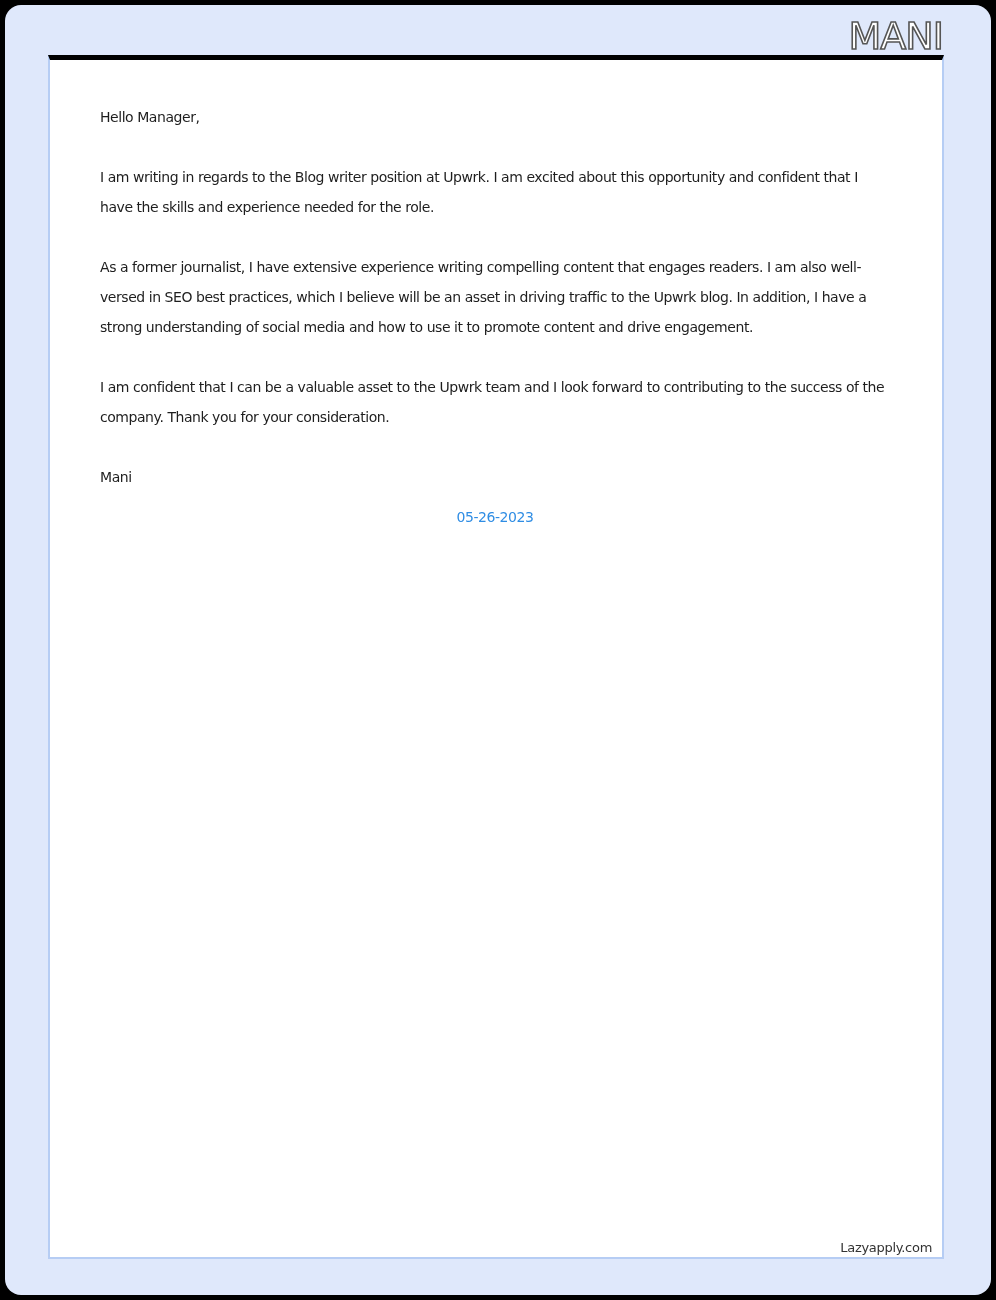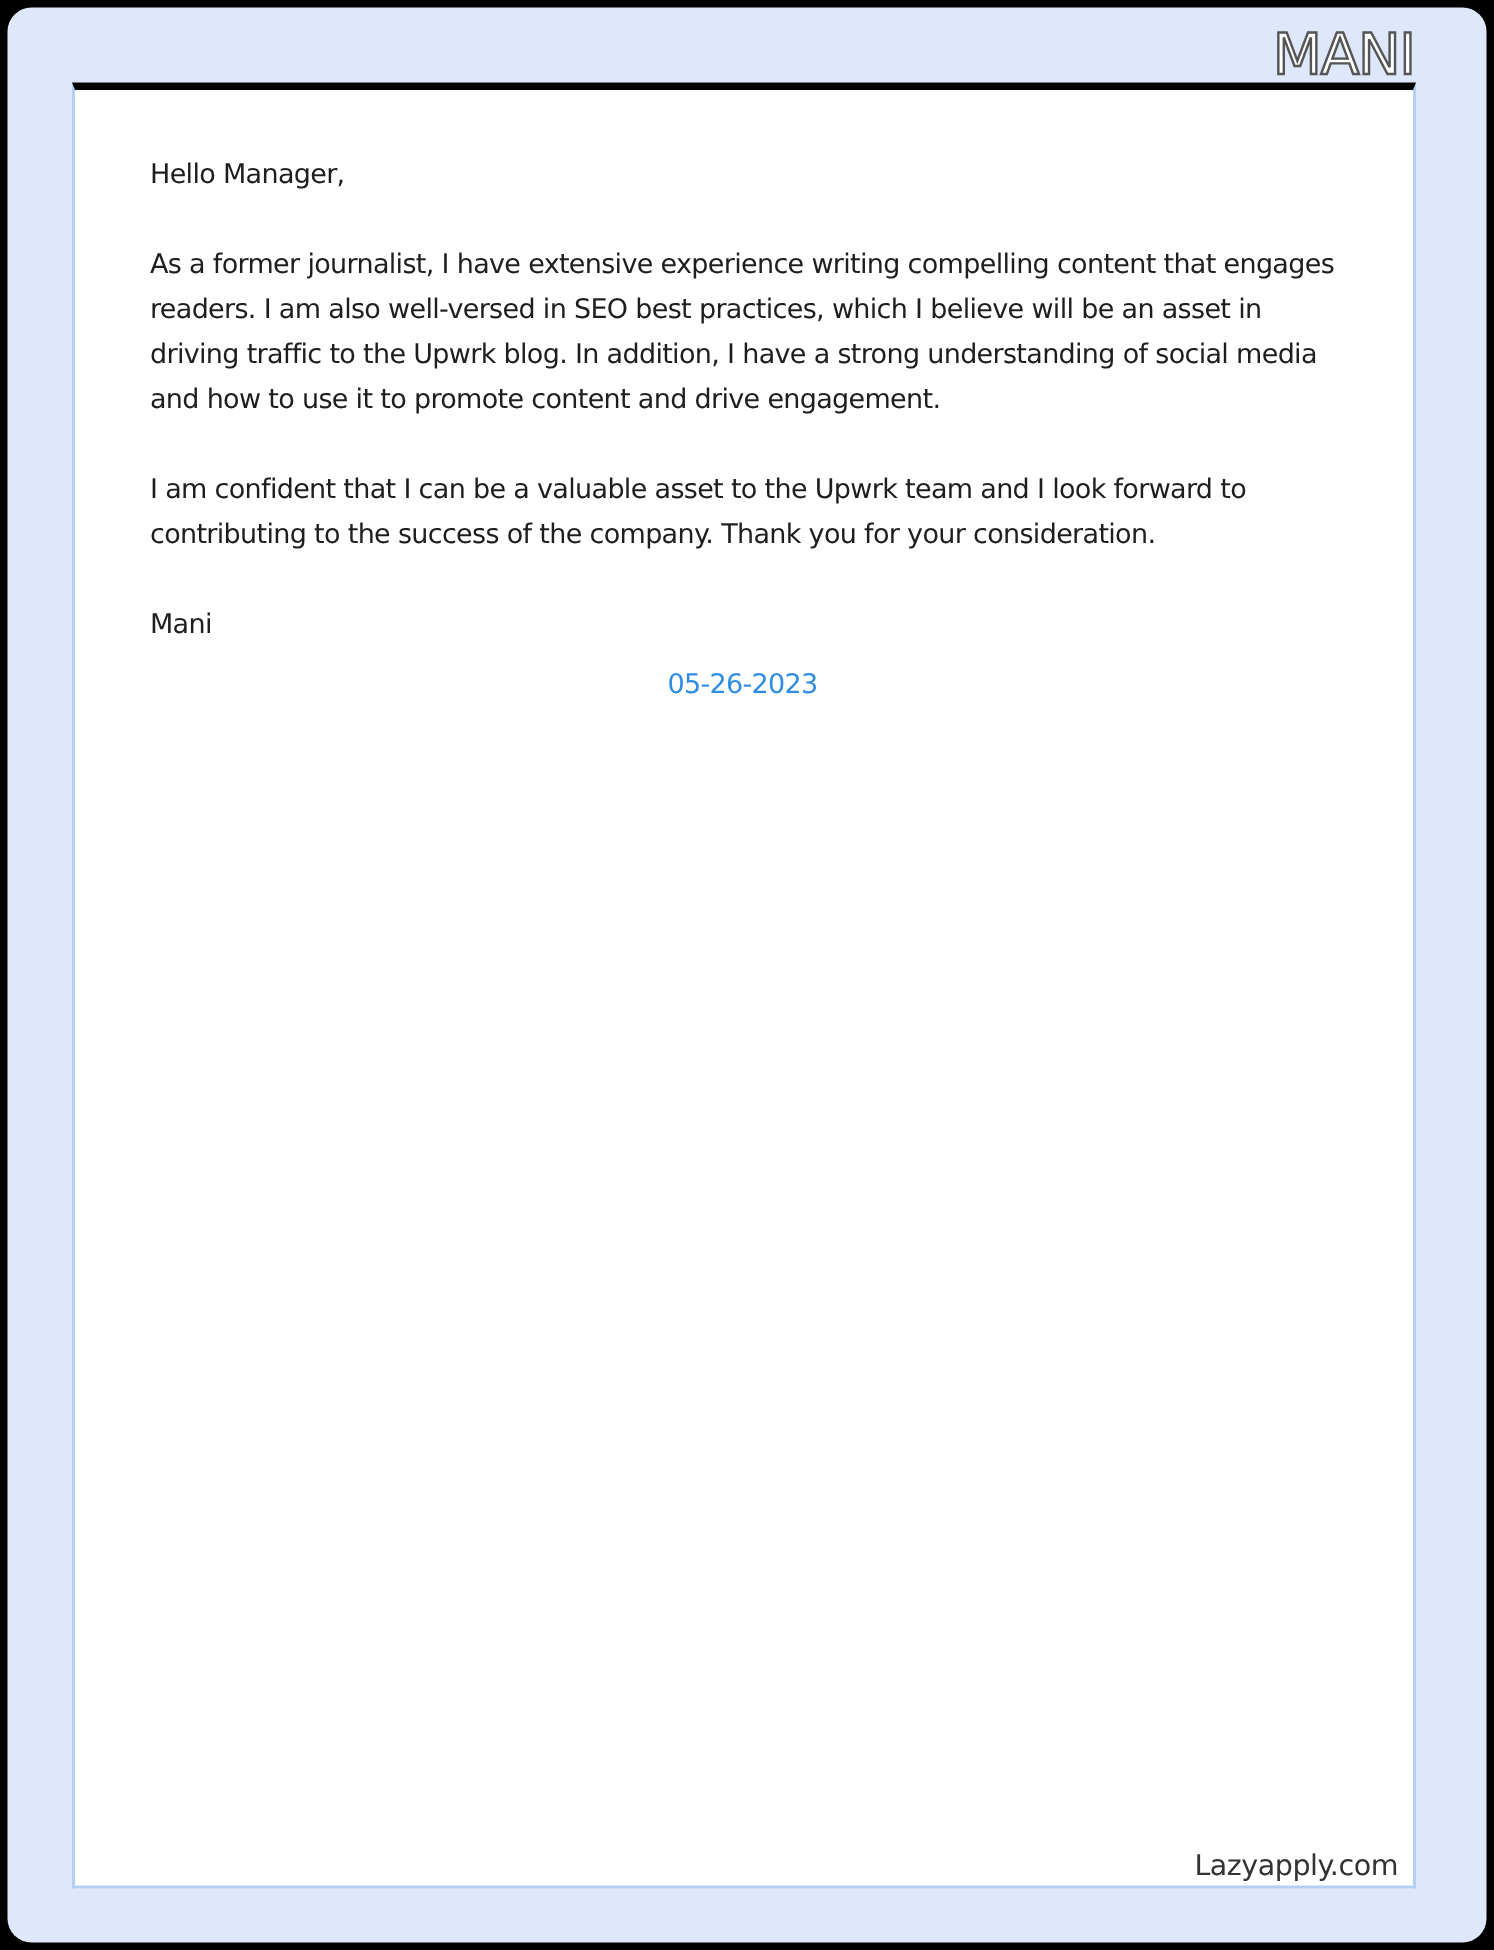--- a/index.html
+++ b/index.html
@@ -35,46 +35,47 @@
       border-left: 2px solid #b6cdf4;
       border-right: 2px solid #b6cdf4;
       border-bottom: 2px solid #b6cdf4;
       border-top: 5px solid #000;
       box-sizing: border-box;
     }
     .content {
       position: absolute;
       left: 50px; top: 42px;
       width: 790px;
-      font-size: 18px;
+      font-size: 14px;
       line-height: 30px;
       color: #1e1e1e;
       font-family: "DejaVu Sans", sans-serif;
       letter-spacing: -0.45px;
     }
     .content p { margin: 0 0 30px 0; }
     .content p.sig-name { margin-bottom: 10px; }
     .date { color: #2f8de4; text-align: center; }
     .footer {
       position: absolute;
       right: 10px; bottom: 2px;
-      font-size: 19px;
+      font-size: 13px;
       color: #333;
       letter-spacing: -0.3px;
     }
   </style>
 </head>
 <body>
 
 <div class="frame">
   <div class="brand">MANI</div>
 
   <div class="page">
     <div class="content">
       <p>Hello Manager,</p>
+      <p>I am writing in regards to the Blog writer position at Upwrk. I am excited about this opportunity and confident that I have the skills and experience needed for the role.</p>
       <p>As a former journalist, I have extensive experience writing compelling content that engages readers. I am also well-versed in SEO best practices, which I believe will be an asset in driving traffic to the Upwrk blog. In addition, I have a strong understanding of social media and how to use it to promote content and drive engagement.</p>
       <p>I am confident that I can be a valuable asset to the Upwrk team and I look forward to contributing to the success of the company. Thank you for your consideration.</p>
       <p class="sig-name">Mani</p>
       <p class="date">05-26-2023</p>
     </div>
     <div class="footer">Lazyapply.com</div>
   </div>
 </div>
 
 </body></html>

